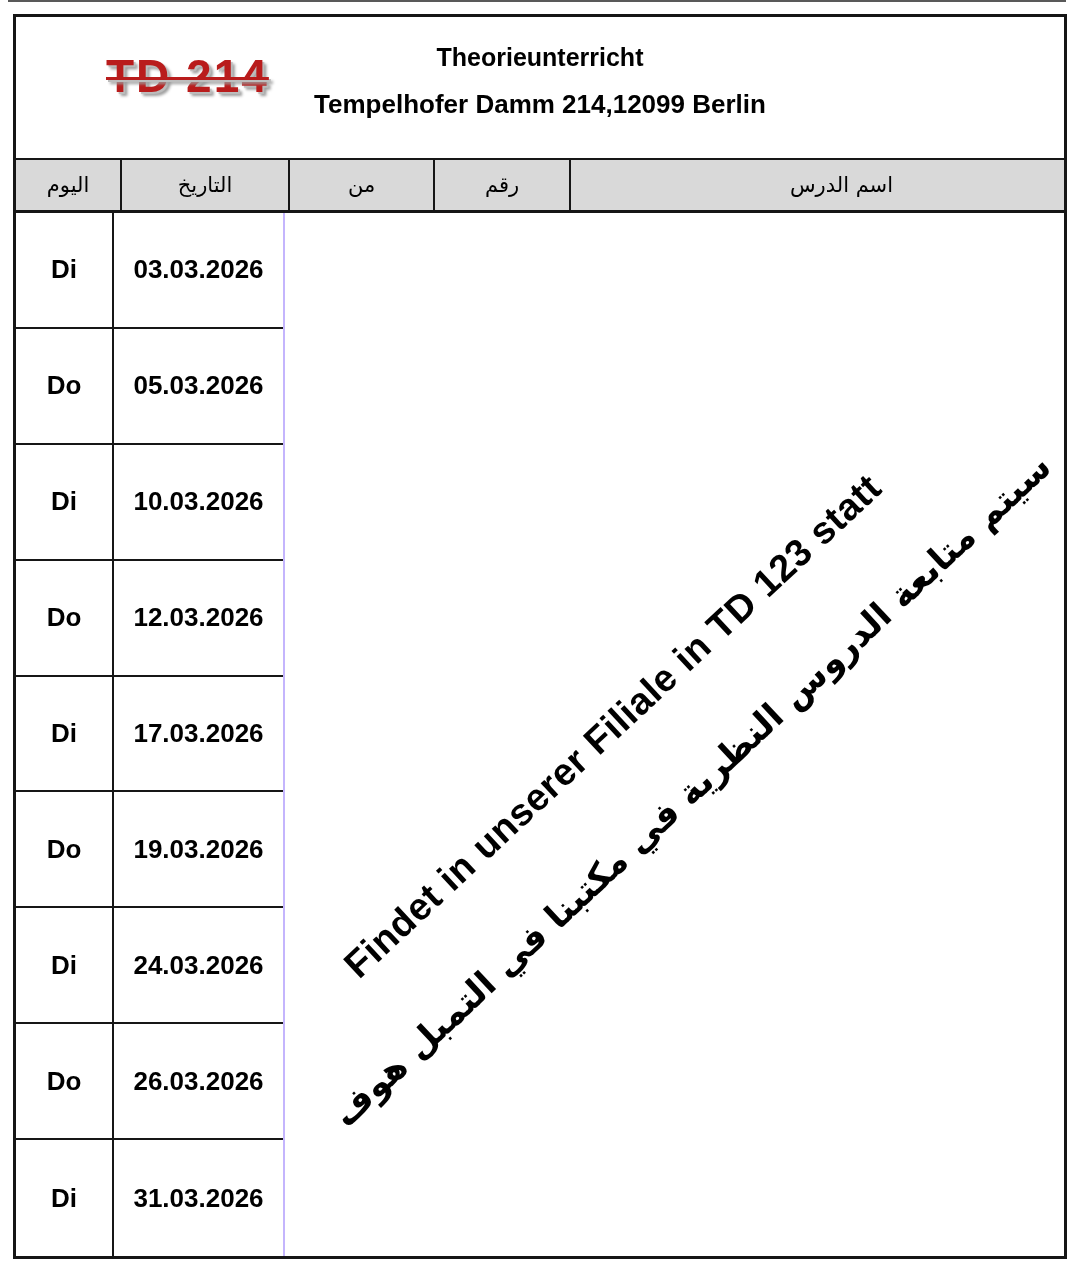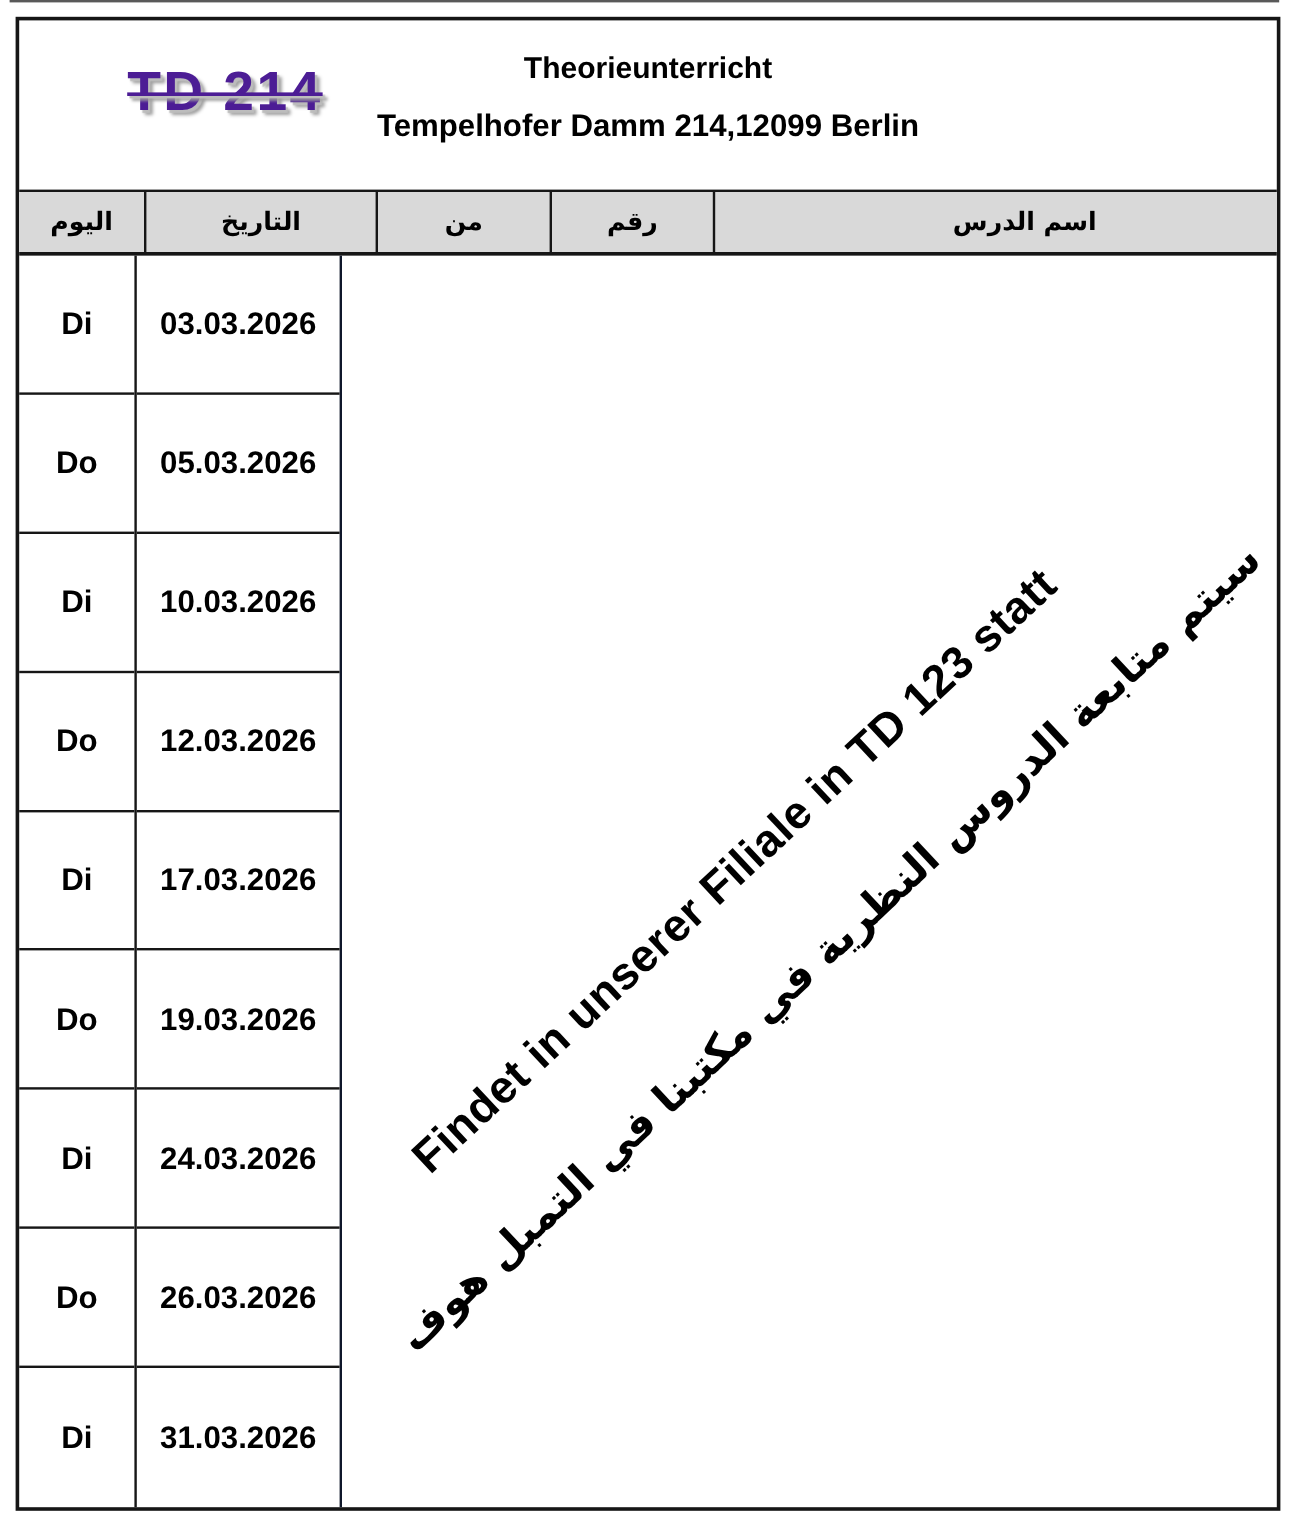--- a/index.html
+++ b/index.html
@@ -22,52 +22,52 @@
   }
 
   
   .title-box{
     position:relative;height:143px;flex:none;
     border-bottom:2px solid #161616;box-sizing:border-box;
   }
   .logo{
     position:absolute;left:90px;top:32px;
     font-size:46px;font-weight:700;letter-spacing:2px;
-    color:#4c1d95;
+    color:#b91c1c;
     text-decoration:line-through;
     text-decoration-thickness:3px;
     text-shadow:2px 2px 1px #bdbdbd,4px 4px 3px #9d9d9d;
   }
   .titles{position:absolute;left:0;right:0;top:26px;text-align:center;line-height:1.15;}
   .t1{font-size:25px;font-weight:700;}
   .t2{font-size:21px;font-weight:700;margin-top:5px;}
   .t3{font-size:26px;font-weight:700;margin-top:18px;}
 
   
   .header-row{
     flex:none;height:53px;display:flex;background:#d9d9d9;
     border-bottom:3px solid #161616;box-sizing:border-box;
-    font-weight:700;font-size:21px;text-align:center;
+    font-weight:400;font-size:21px;text-align:center;
   }
   .hcell{
     display:flex;align-items:center;justify-content:center;
     box-sizing:border-box;border-right:2px solid #161616;
   }
   .hcell:last-child{border-right:none;}
   .hc-day{width:106px;flex:none;}
-  .hc-date{width:193px;flex:none;}
+  .hc-date{width:168px;flex:none;}
   .hc-from{width:145px;flex:none;}
   .hc-num{width:136px;flex:none;}
   .hc-lesson{flex:1;padding-left:48px;}
 
   
   .body{flex:1;display:flex;min-height:0;}
   .col{display:grid;grid-template-rows:repeat(9,1fr);box-sizing:border-box;}
   .col-day{width:98px;flex:none;border-right:2px solid #161616;}
-  .col-date{width:171px;flex:none;border-right:2px solid #0f172a;}
+  .col-date{width:171px;flex:none;border-right:2px solid #c4b5fd;}
   .cell{
     display:flex;align-items:center;justify-content:center;
     font-weight:700;font-size:26px;
     border-bottom:2px solid #161616;box-sizing:border-box;
   }
   .col .cell:last-child{border-bottom:none;}
 
   .merged{flex:1;position:relative;}
   .diag{
     position:absolute;left:363px;top:551px;

